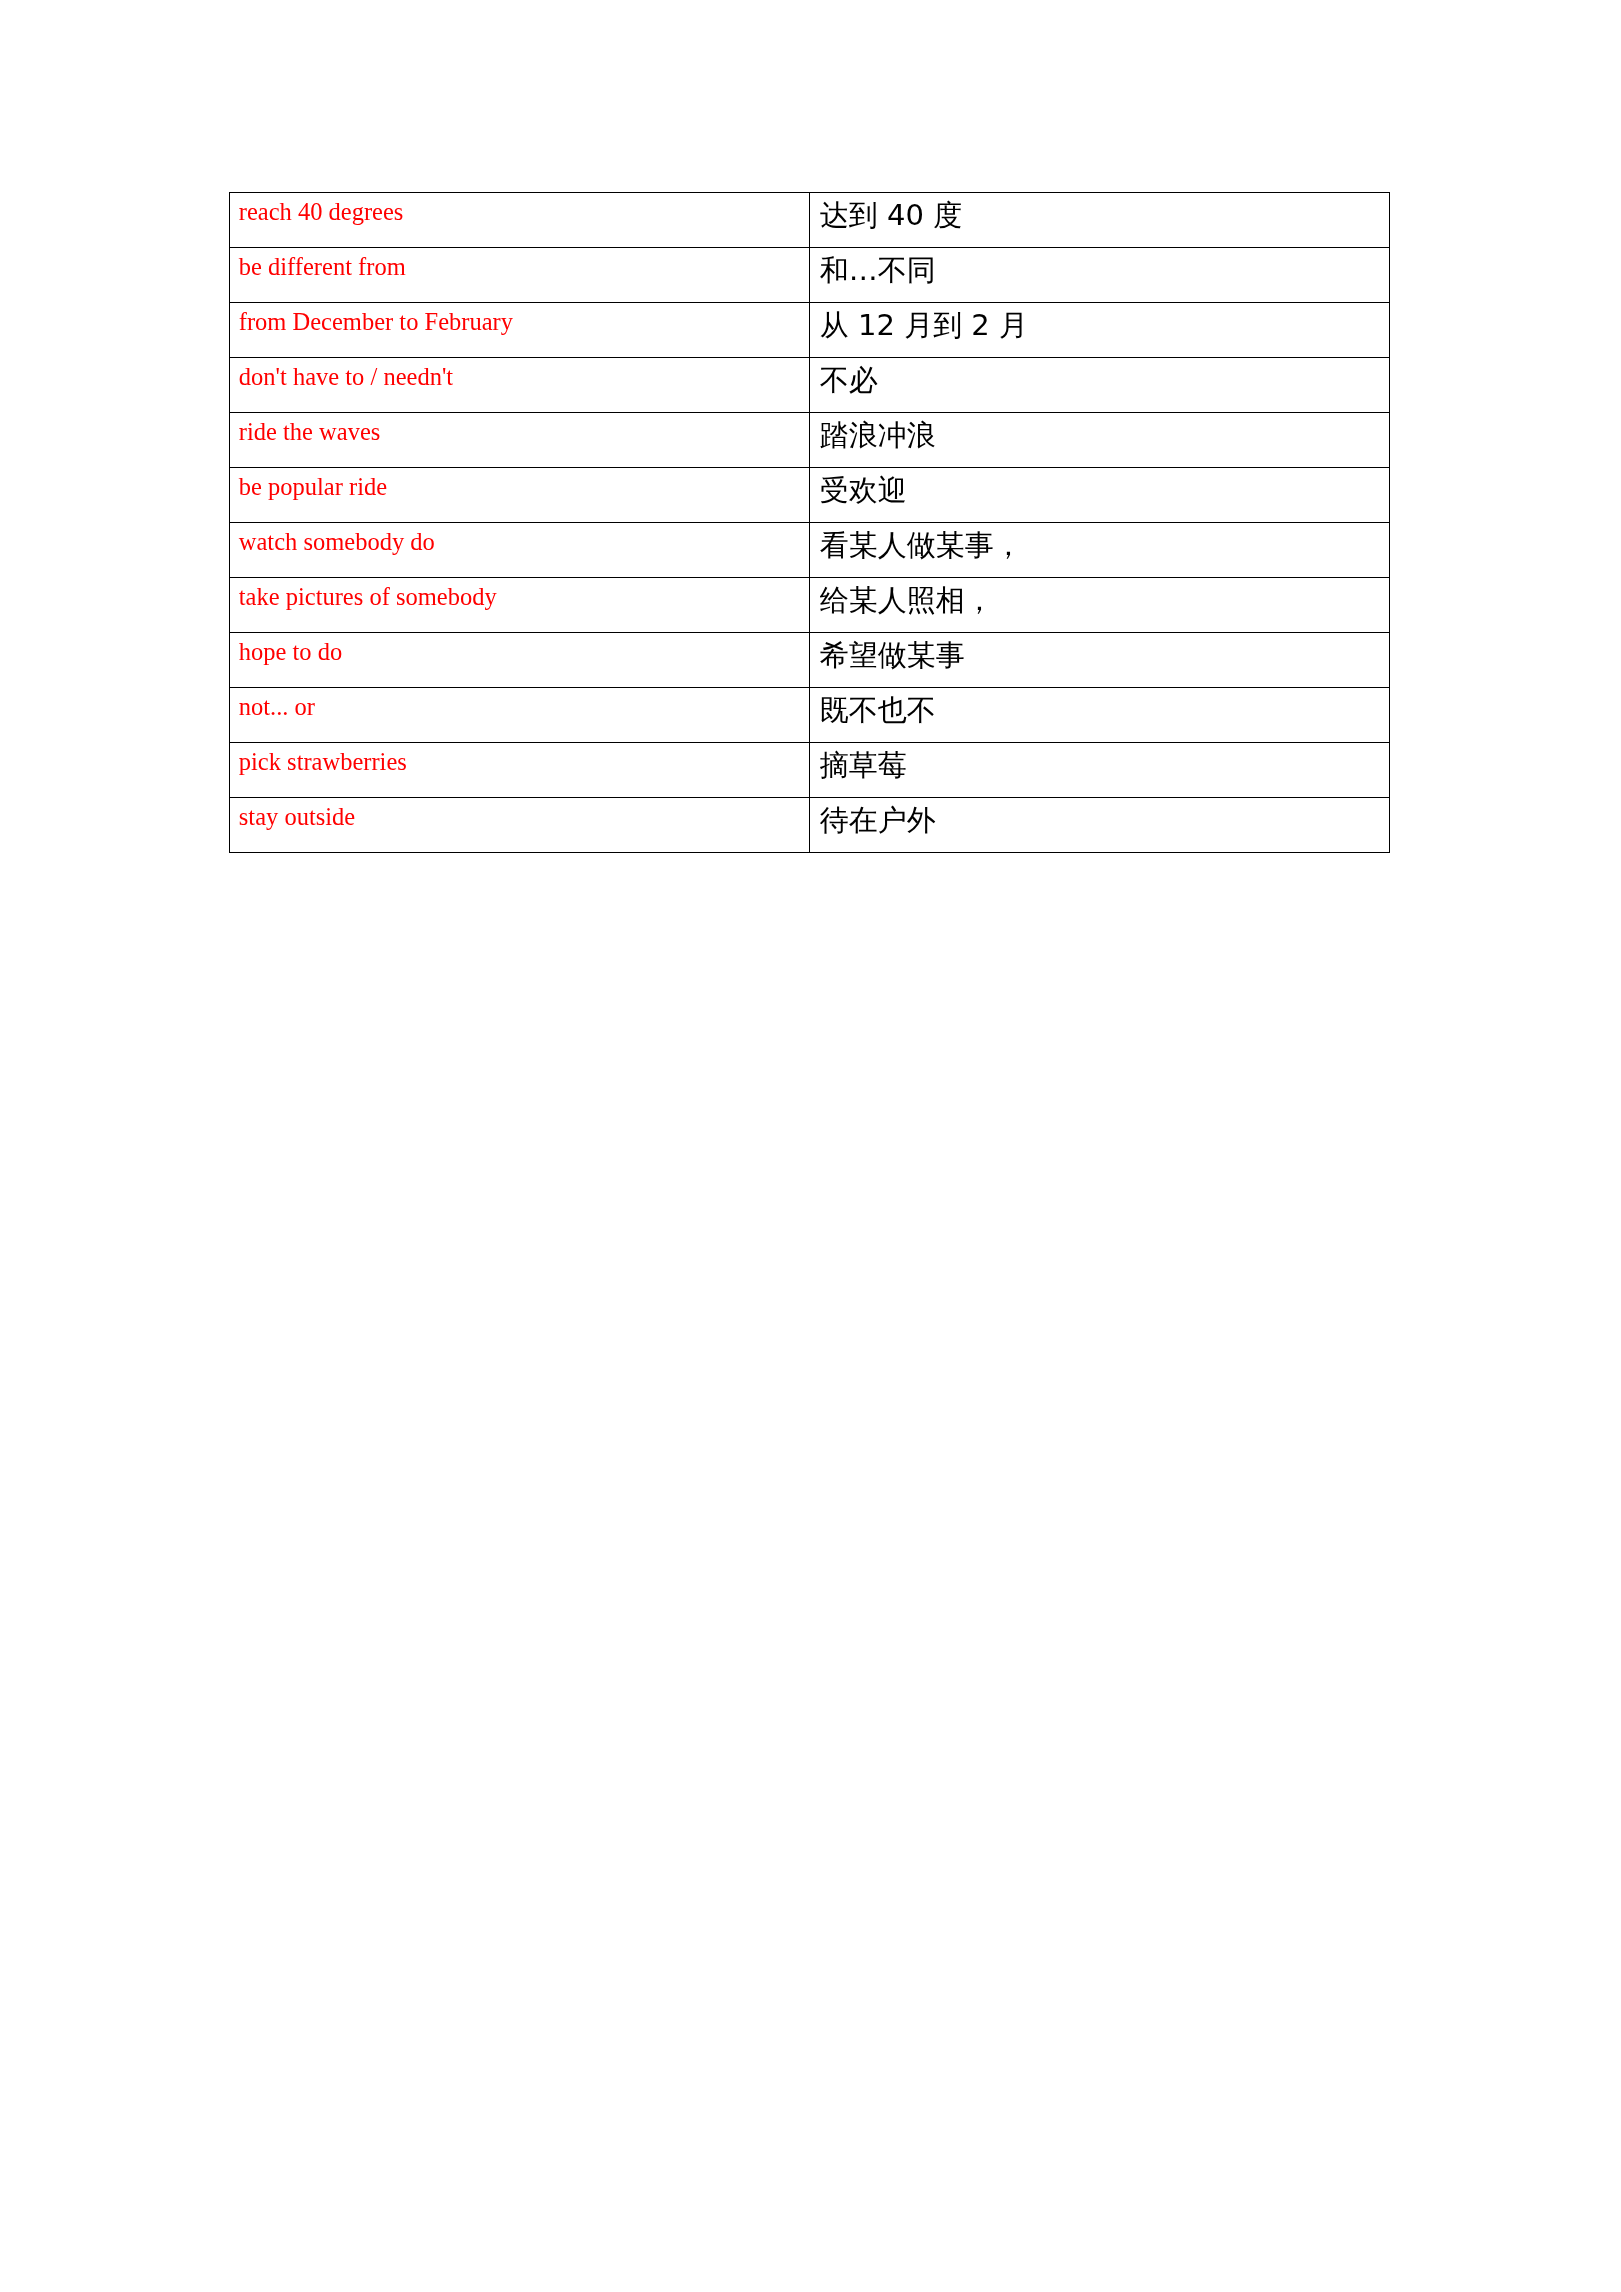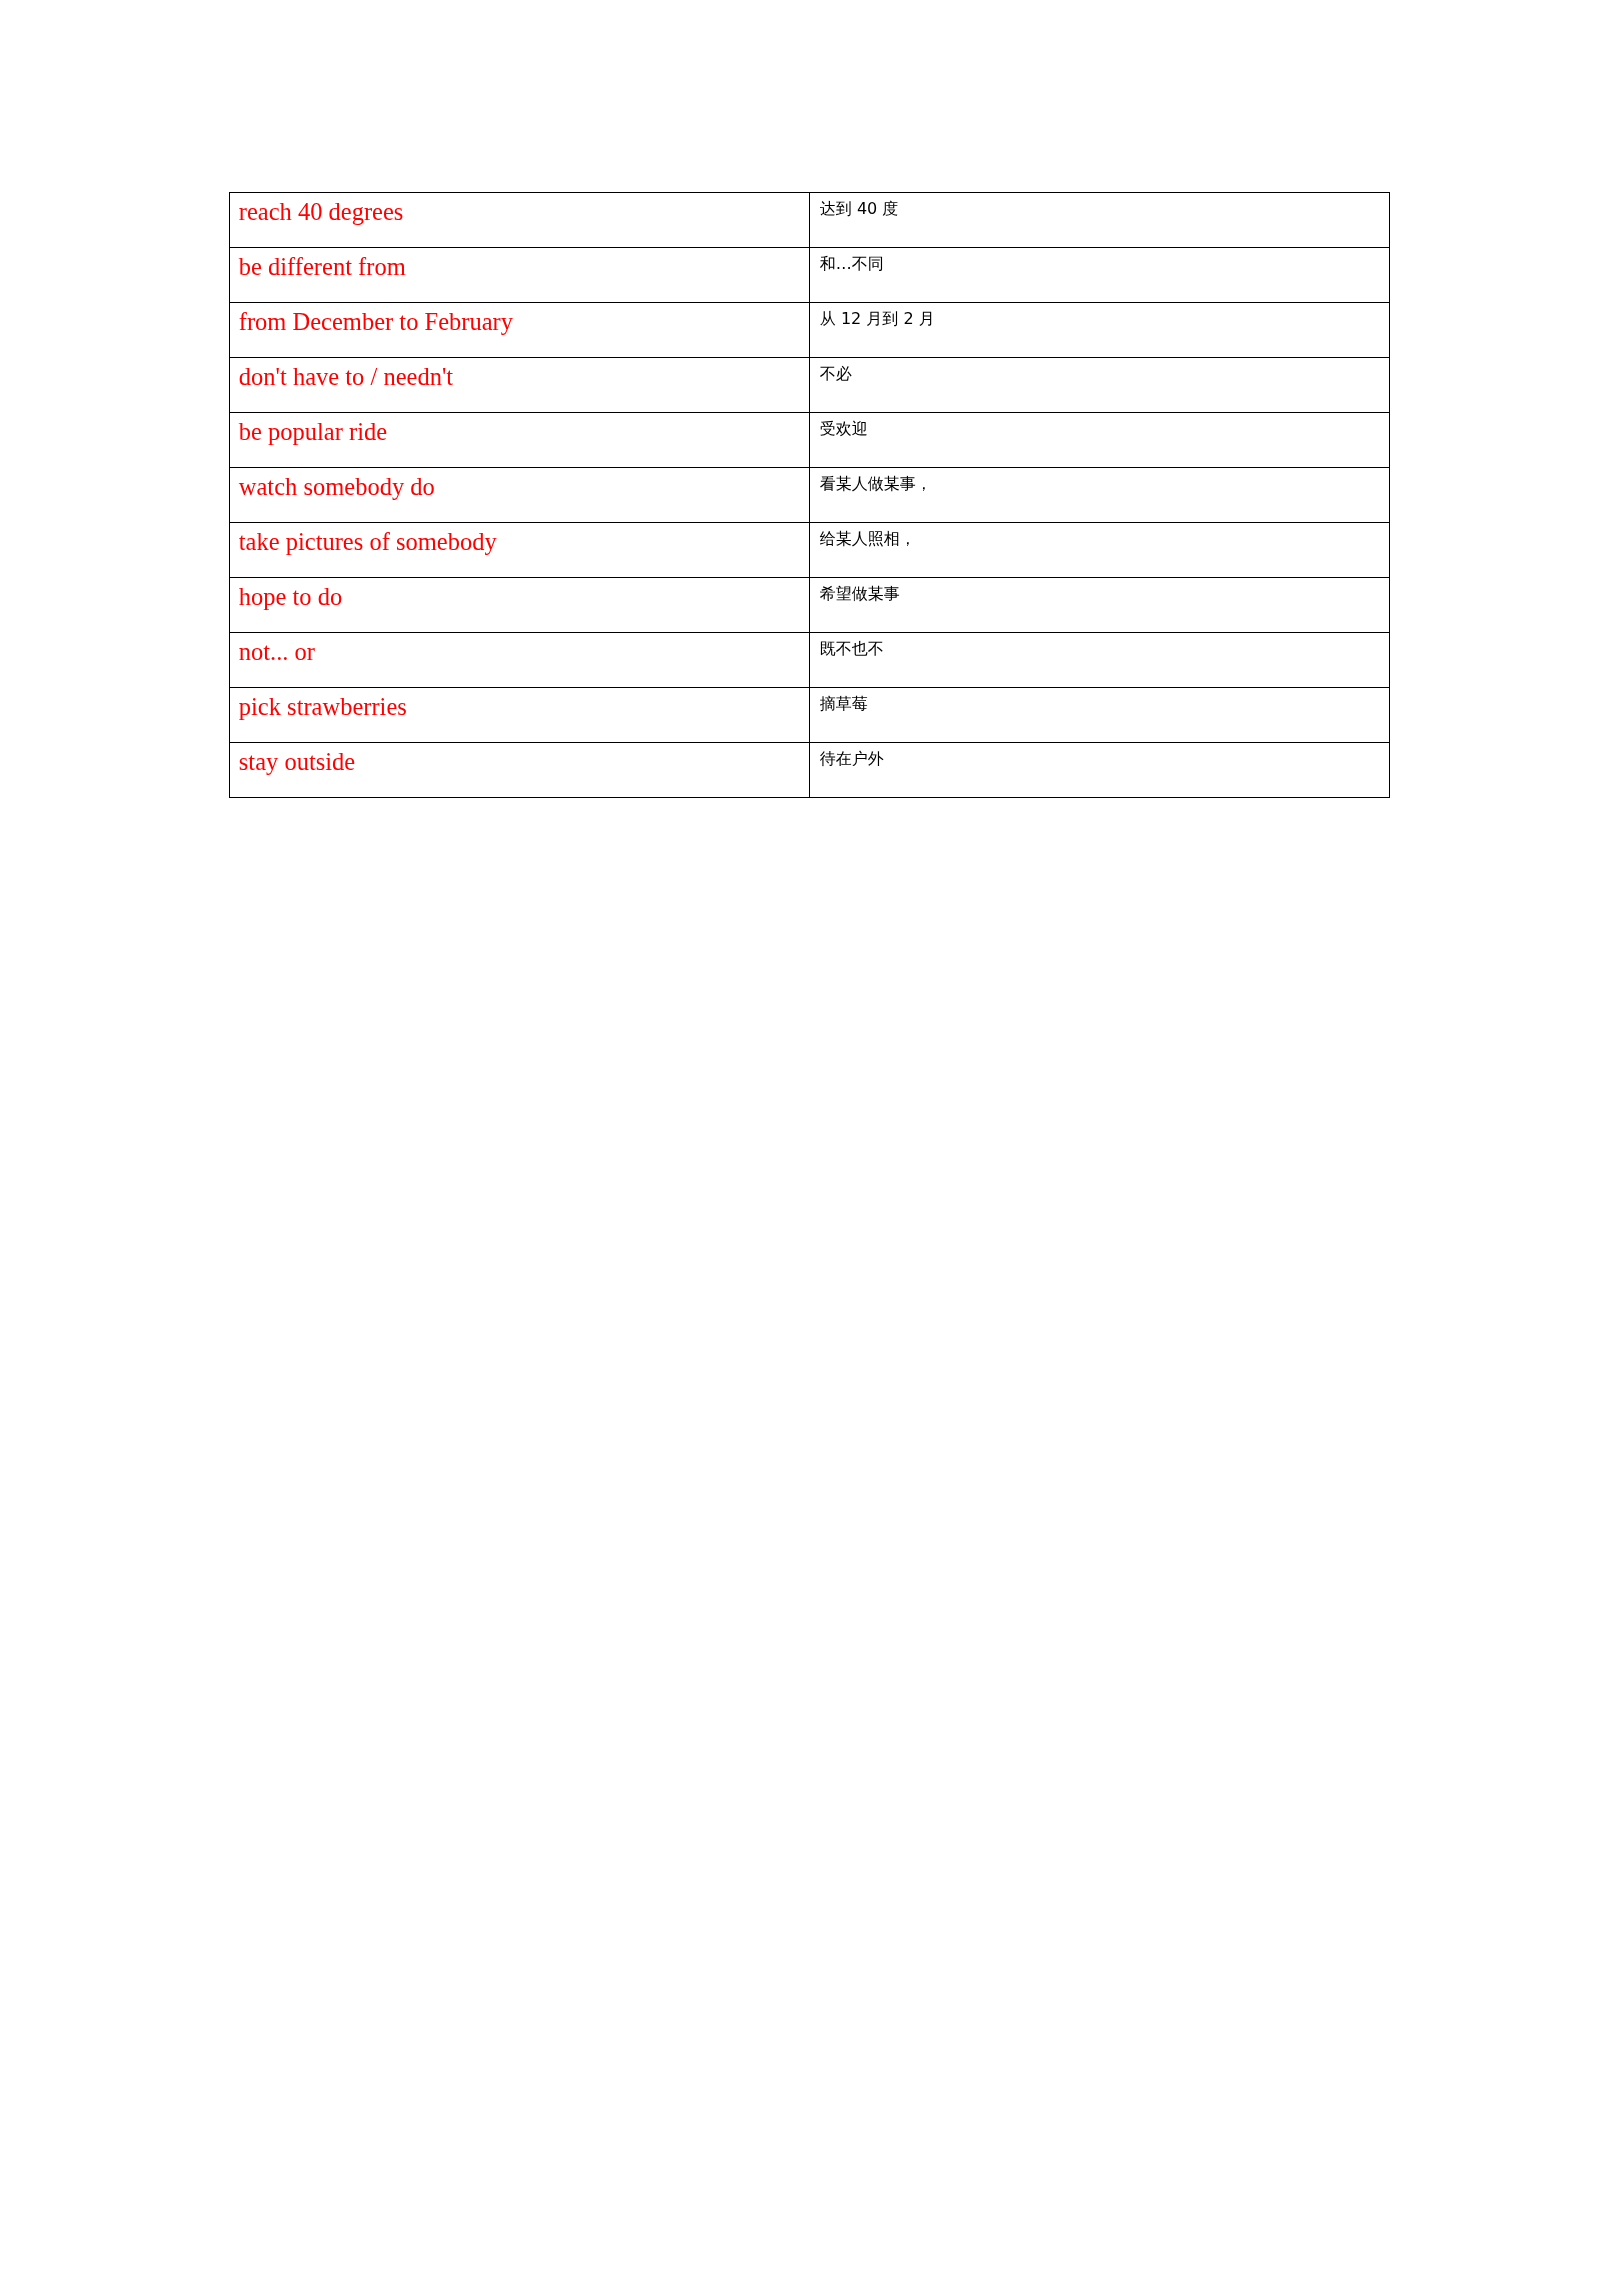--- a/index.html
+++ b/index.html
@@ -52,21 +52,21 @@
     color: #FF0000;
     font-size: 24.5px;
     line-height: 1.0;
     padding: 6.9px 0 0 8.8px;
     white-space: nowrap;
     font-family: "Liberation Serif", "DejaVu Serif", serif;
   }
 
   .cell-zh {
     color: #000000;
-    font-size: 16px;
+    font-size: 29px;
     line-height: 1.0;
     padding: 7.8px 0 0 9.8px;
     white-space: nowrap;
     font-family: "DejaVu Sans", "Liberation Sans", sans-serif;
   }
 </style>
 </head>
 <body>
 
 <div class="page">
@@ -106,20 +106,28 @@
 
       <tr>
         <td class="col-en">
           <div class="cell-en">don't have to / needn't</div>
         </td>
         <td class="col-zh">
           <div class="cell-zh">不必</div>
         </td>
       </tr>
 
+      <tr>
+        <td class="col-en">
+          <div class="cell-en">ride the waves</div>
+        </td>
+        <td class="col-zh">
+          <div class="cell-zh">踏浪冲浪</div>
+        </td>
+      </tr>
 
       <tr>
         <td class="col-en">
           <div class="cell-en">be popular ride</div>
         </td>
         <td class="col-zh">
           <div class="cell-zh">受欢迎</div>
         </td>
       </tr>
 

